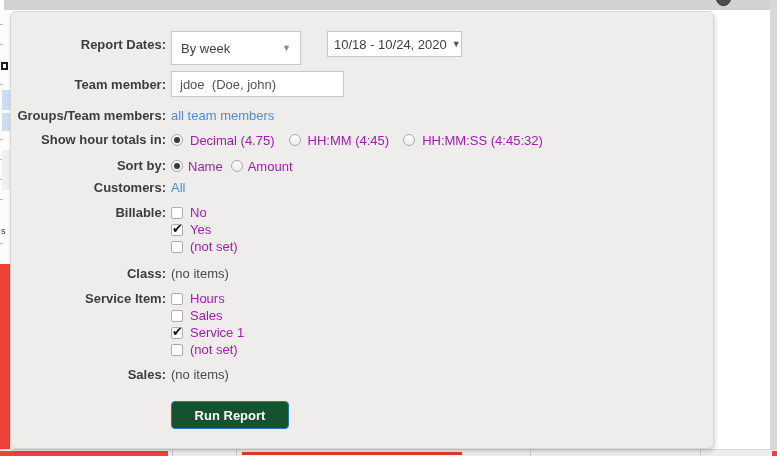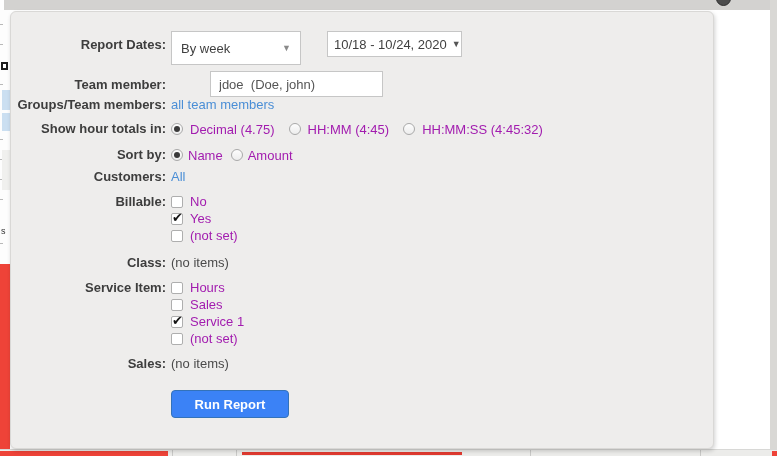--- a/index.html
+++ b/index.html
@@ -46,21 +46,21 @@
   .form { padding-top:19px; }
   .row { display:flex; align-items:flex-start; }
   .lbl {
     flex:0 0 155px; text-align:right; font-weight:bold; color:#3d3d3d;
     line-height:16px; padding-top:0;
   }
   .val { margin-left:5px; display:flex; align-items:flex-start; }
   .row-controls .lbl { padding-top:6px; }
 
   .mb6{margin-bottom:6px;} .mb8{margin-bottom:8px;} .mb9{margin-bottom:9px;}
-  .mb10{margin-bottom:10px;} .mb11{margin-bottom:11px;} .mb12{margin-bottom:0;gap:39px;}
+  .mb10{margin-bottom:10px;} .mb11{margin-bottom:11px;} .mb12{margin-bottom:11px;}
 
   .selectbox {
     width:130px; height:26px; background:#fff; border:1px solid #c6c6c6;
     display:flex; align-items:center; padding:16px 9px; color:#3f3f3f; cursor:pointer;
   }
   .selectbox .arrow { margin-left:auto; font-size:9px; color:#8a8a8a; }
   .datebox {
     width:135px; height:26px; background:#fff; border:1px solid #c6c6c6;
     display:flex; align-items:center; justify-content:space-between; padding:0 6px;
     margin-left:26px; color:#3f3f3f; cursor:pointer; white-space:nowrap;
@@ -92,21 +92,21 @@
     width:12px; height:12px; border:1px solid #aeaeae; border-radius:2px;
     background:#fff; position:relative; flex:0 0 12px; cursor:pointer;
   }
   .cb[data-checked="true"]::after {
     content:"\2714"; position:absolute; left:0; top:-4px; font-size:13px; color:#141414;
   }
   .optlabel { margin-left:7px; color:#a21caf; }
 
   .btn-row { margin-top:18px; padding-left:160px; }
   .run-btn {
-    width:118px; height:28px; background:#3b82f6; border:1px solid #3372ba;
+    width:118px; height:28px; background:#14532d; border:1px solid #3372ba;
     border-radius:4px; color:#fff; font-weight:bold; font-size:13px;
     font-family:"Liberation Sans",sans-serif; cursor:pointer;
   }
 </style>
 </head>
 <body>
 
 <div class="topbar"></div>
 <div class="right-strip"></div>
 <div class="close-circle"></div>

